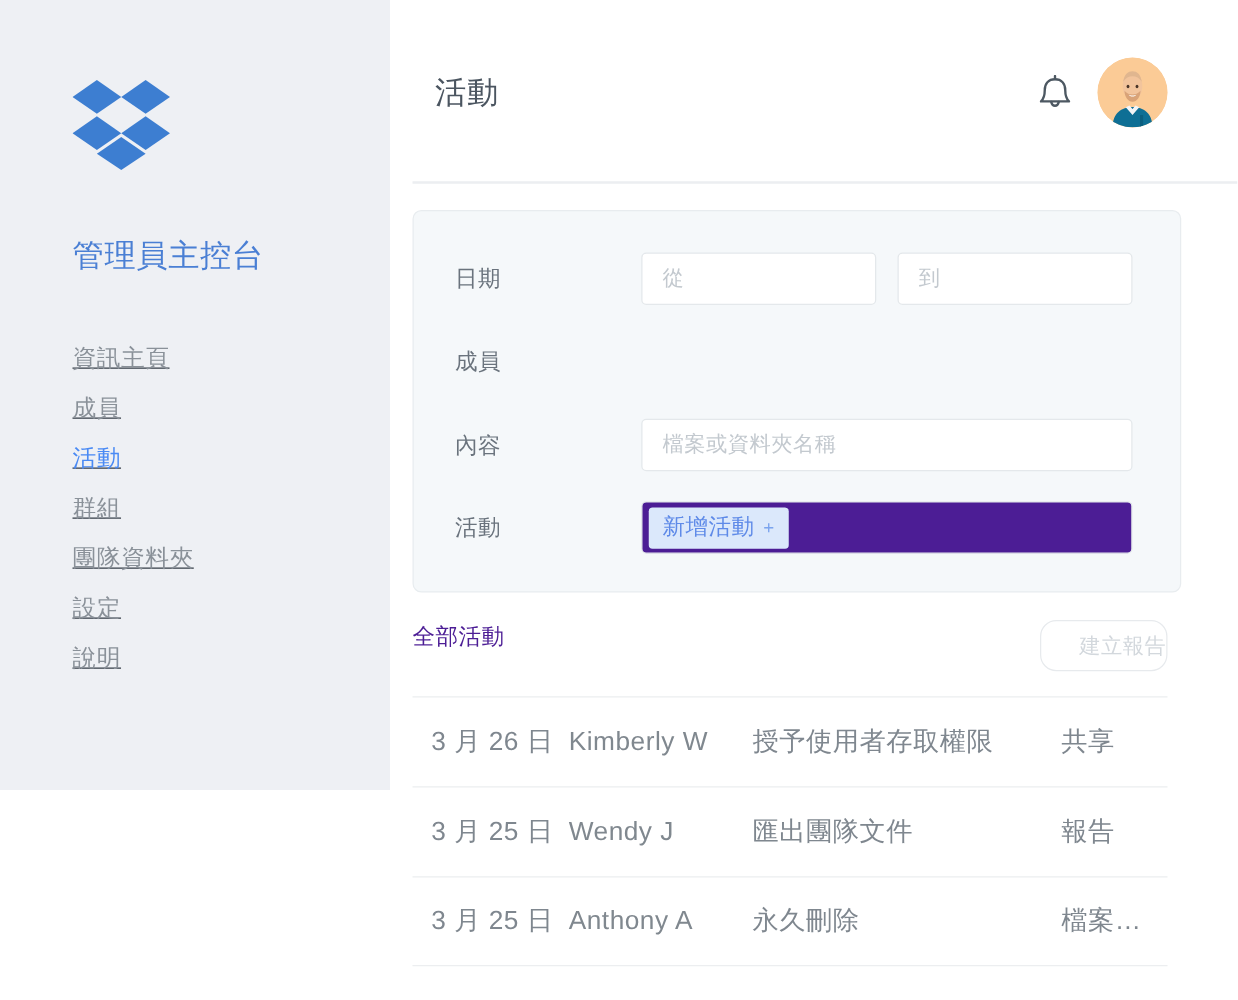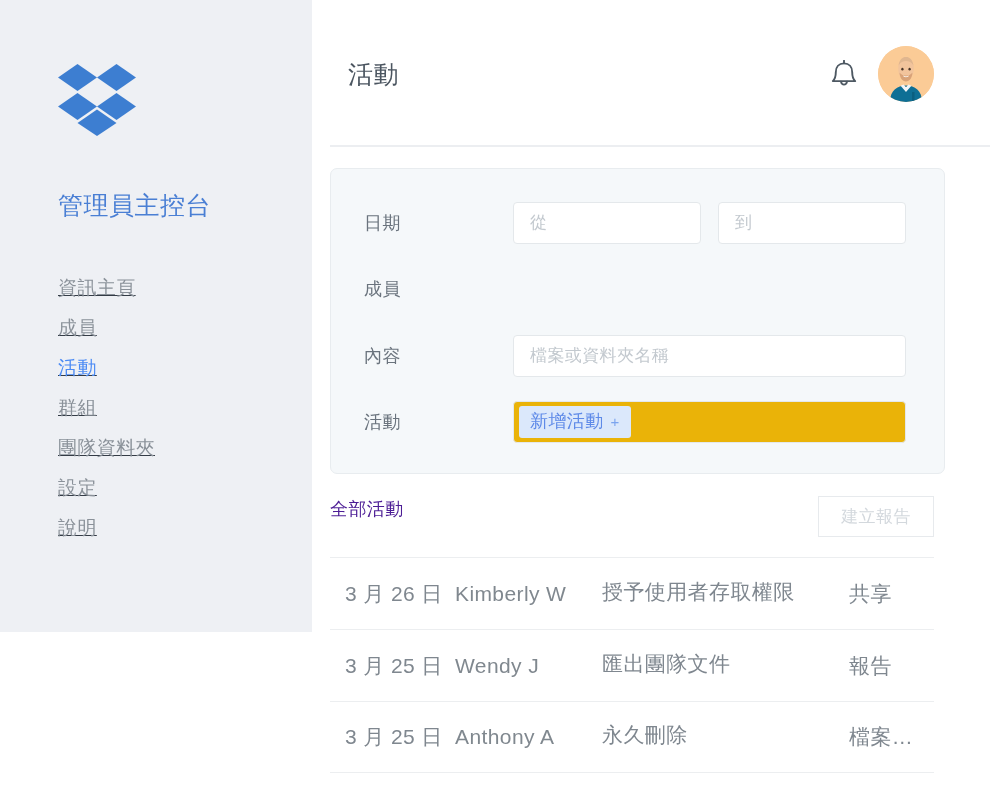--- a/index.html
+++ b/index.html
@@ -190,21 +190,21 @@
   .field.from { left: 182px; width: 188px; }
   .field.to   { left: 387px; width: 188px; }
   .field.wide { left: 182px; width: 393px; }
 
   .field.activity-field {
     left: 182px;
     width: 393px;
     padding: 0;
     display: flex;
     align-items: center;
-    background: #eab308;
+    background: #4c1d95;
   }
 
   .chip {
     display: inline-flex;
     align-items: baseline;
     gap: 7px;
     margin-left: 5px;
     padding: 5px 11px 6px 11px;
     background: #dbe8fb;
     border-radius: 3px;
@@ -237,30 +237,31 @@
     top: 0;
     font-size: 18px;
     line-height: 26px;
     color: #4c1d95;
     letter-spacing: 0.4px;
   }
   .report-btn {
     position: absolute;
     right: 0;
     top: 0;
-    width: 116px;
+    width: 102px;
     height: 41px;
     background: #ffffff;
     border: 1px solid #e7eaed;
-    border-radius: 0;
+    border-radius: 13px;
     font-family: "Liberation Sans", "DejaVu Sans", sans-serif;
     font-size: 17px;
     color: #d3d8dd;
     letter-spacing: 0.4px;
     cursor: pointer;
+    text-align: right;
   }
 
   .table {
     position: absolute;
     left: 18px;
     top: 557px;
     width: 604px;
   }
   .table-row {
     position: relative;
@@ -275,21 +276,21 @@
   .cell {
     position: absolute;
     font-size: 21px;
     line-height: 24px;
     color: #7f878f;
     letter-spacing: 0.4px;
     white-space: nowrap;
   }
   .cell.c-date   { left: 15px; }
   .cell.c-member { left: 125px; color: #80888f; }
-  .cell.c-action { left: 272px; font-family: Liberation Mono, monospace; }
+  .cell.c-action { left: 272px; }
   .cell.c-type   { left: 519px; max-width: 78px; overflow: hidden; text-overflow: ellipsis; }
 </style>
 </head>
 <body>
 
 <div id="app">
 
   <aside class="sidebar">
 
     <div class="logo-wrap">

